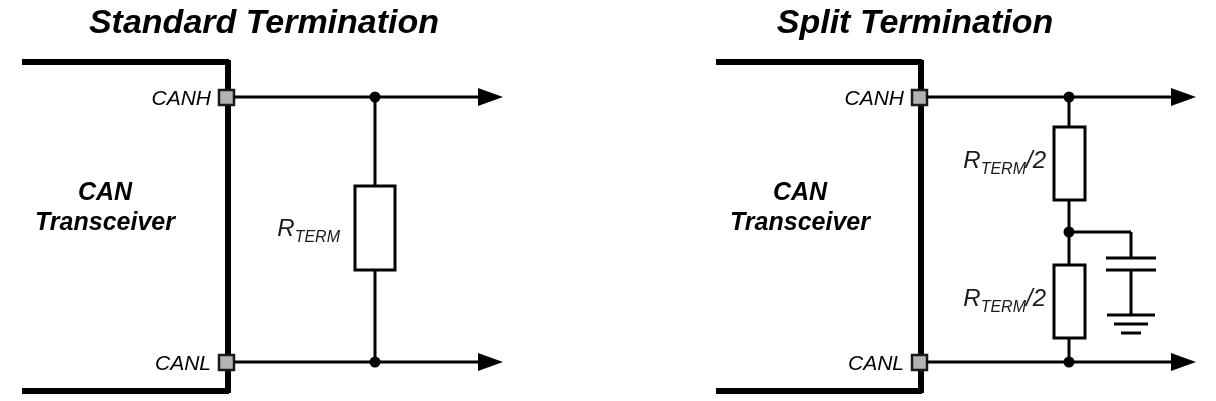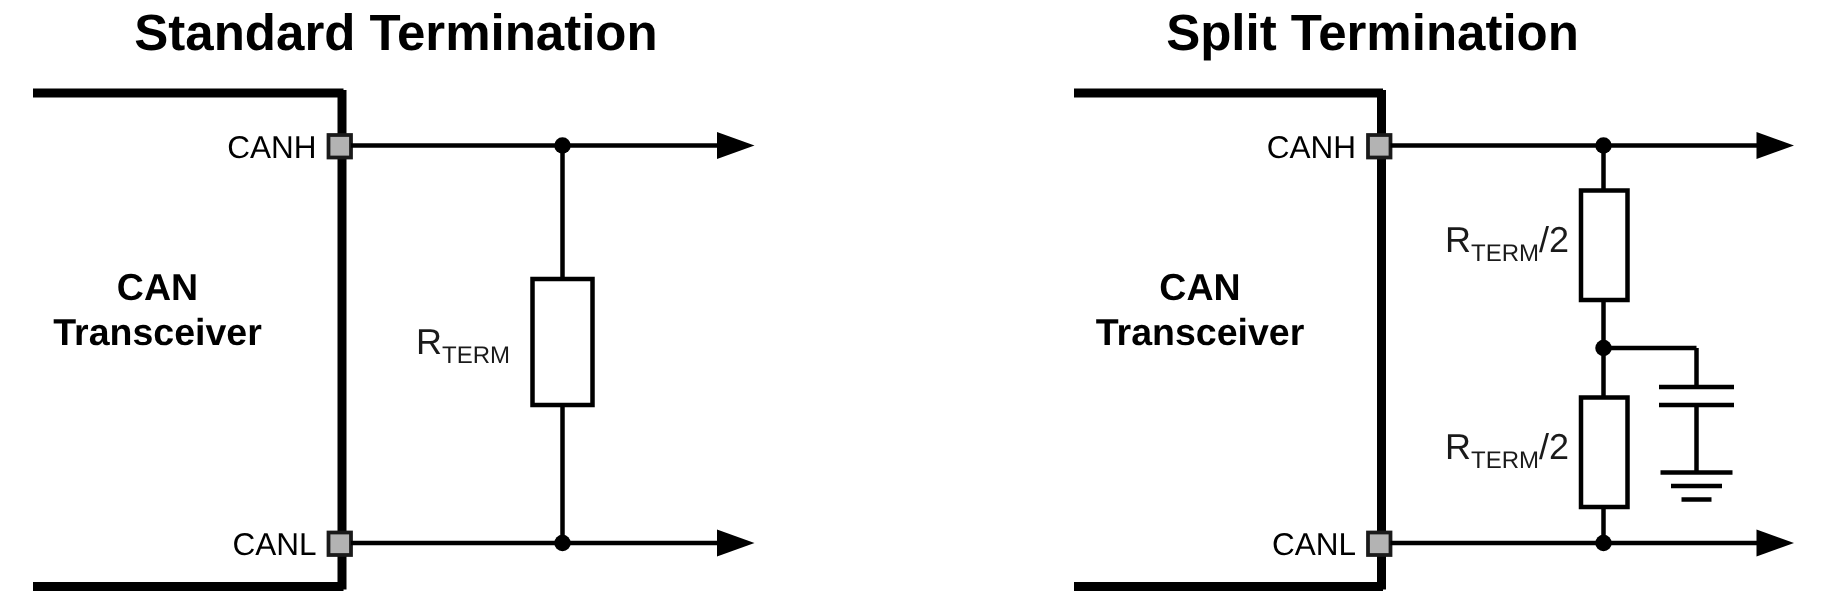--- a/index.html
+++ b/index.html
@@ -11,20 +11,21 @@
     width: 1216px;
     height: 401px;
     font-family: "Liberation Sans", sans-serif;
     overflow: hidden;
   }
   #figure {
     position: relative;
     width: 1216px;
     height: 401px;
     background: #ffffff;
+    font-style: italic;
   }
   svg.circuit {
     display: block;
     position: absolute;
     top: 0;
     left: 0;
   }
   .ttl {
     font-family: "Liberation Sans", sans-serif;
     font-weight: bold;

